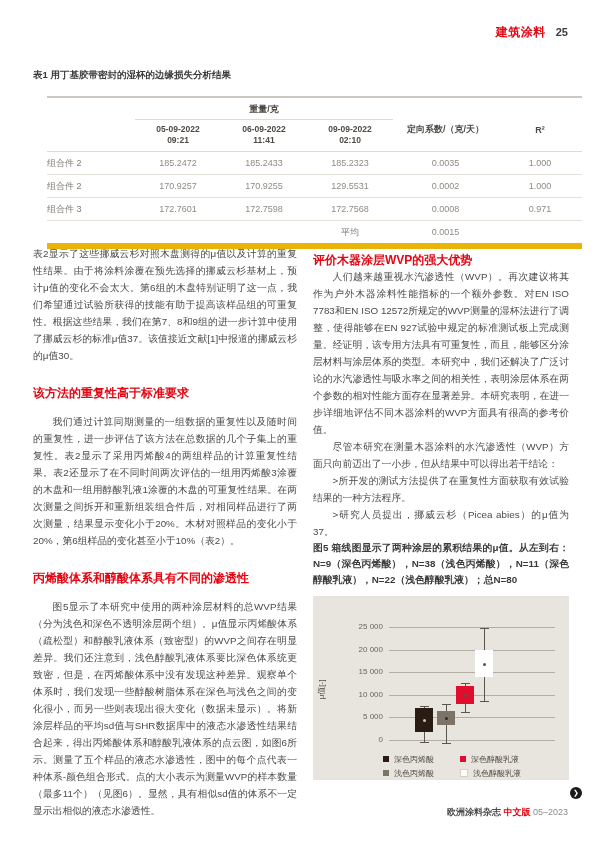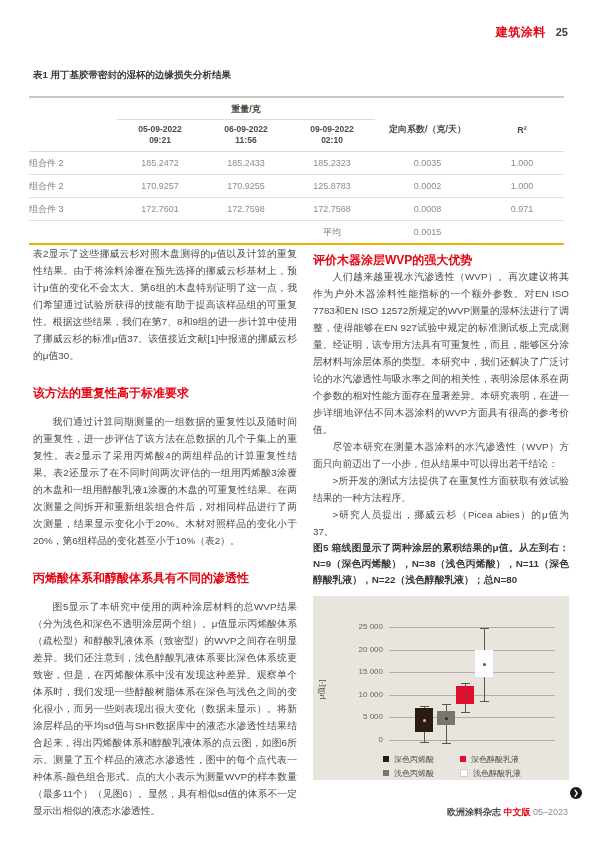--- a/index.html
+++ b/index.html
@@ -6,22 +6,22 @@
   .page{position:relative;width:600px;height:849px;background:#ffffff;
         font-family:"Liberation Sans","DejaVu Sans",sans-serif;overflow:hidden;}
 
   
   .page-header{position:absolute;top:24px;right:32px;display:flex;align-items:baseline;gap:10px;}
   .section-label{color:#e30613;font-weight:bold;font-size:12px;letter-spacing:.5px;}
   .page-number{color:#3c3c3c;font-weight:bold;font-size:11px;}
 
   
   .table-title{position:absolute;left:33px;top:69px;font-size:9.5px;font-weight:bold;color:#3a3a3a;}
-  .datatable{position:absolute;left:29px;top:96px;width:535px;font-size:9px;color:#8f8b85;
-             border-top:2px solid #ccc8c1;border-bottom:2px solid #eab308;}
+  .datatable{position:absolute;left:47px;top:96px;width:535px;font-size:9px;color:#8f8b85;
+             border-top:2px solid #ccc8c1;border-bottom:6px solid #eab308;}
   .trow{display:flex;align-items:center;}
   .c1{width:88px;} .cd{width:86px;text-align:center;} .c5{width:105px;text-align:center;} .c6{width:84px;text-align:center;}
   .thead{display:flex;border-bottom:1px solid #dfdcd6;}
   .thead .c1{align-self:stretch;}
   .group-wrap{width:258px;display:flex;flex-direction:column;}
   .group-label{text-align:center;font-weight:bold;color:#4e4a45;padding:5px 0 3px 0;
                border-bottom:1px solid #dfdcd6;}
   .dates-row{display:flex;}
   .date-cell{width:86px;text-align:center;font-weight:bold;color:#4e4a45;padding:4px 0 5px 0;line-height:11px;}
   .date-cell span{display:block;font-size:8.5px;}
@@ -82,21 +82,21 @@
       <div class="c1"></div>
       <div class="group-wrap">
         <div class="group-label">重量/克</div>
         <div class="dates-row">
           <div class="date-cell">
             <span>05-09-2022</span>
             <span>09:21</span>
           </div>
           <div class="date-cell">
             <span>06-09-2022</span>
-            <span>11:56</span>
+            <span>11:41</span>
           </div>
           <div class="date-cell">
             <span>09-09-2022</span>
             <span>02:10</span>
           </div>
         </div>
       </div>
       <div class="c5 vcenter">定向系数/（克/天）</div>
       <div class="c6 vcenter">R²</div>
     </div>
@@ -106,21 +106,21 @@
       <div class="cd">185.2472</div>
       <div class="cd">185.2433</div>
       <div class="cd">185.2323</div>
       <div class="c5">0.0035</div>
       <div class="c6">1.000</div>
     </div>
     <div class="trow drow">
       <div class="c1">组合件 2</div>
       <div class="cd">170.9257</div>
       <div class="cd">170.9255</div>
-      <div class="cd">125.8783</div>
+      <div class="cd">129.5531</div>
       <div class="c5">0.0002</div>
       <div class="c6">1.000</div>
     </div>
     <div class="trow drow">
       <div class="c1">组合件 3</div>
       <div class="cd">172.7601</div>
       <div class="cd">172.7598</div>
       <div class="cd">172.7568</div>
       <div class="c5">0.0008</div>
       <div class="c6">0.971</div>

